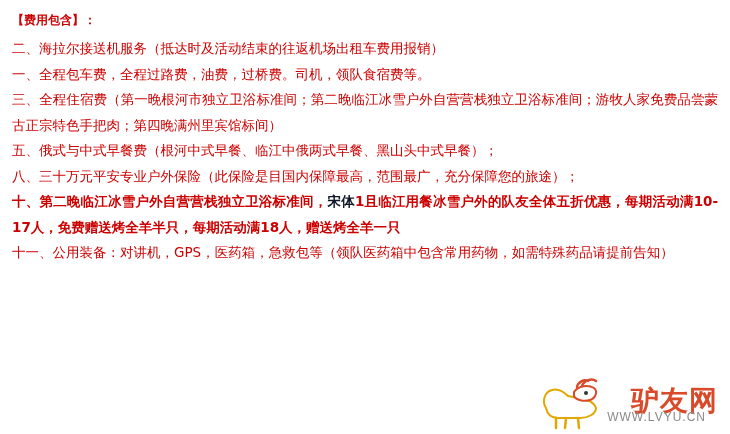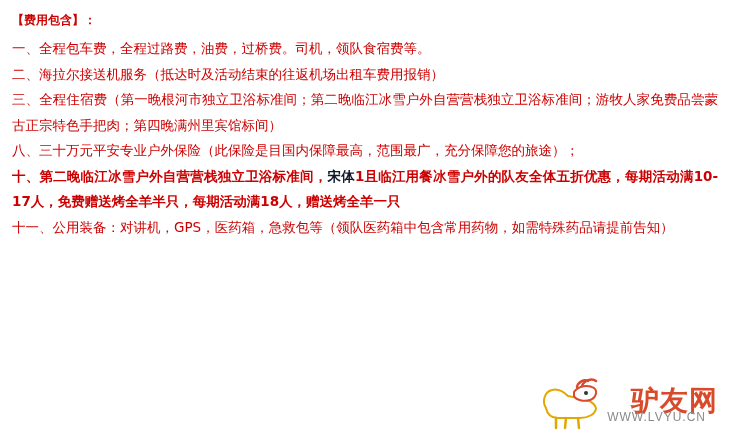--- a/index.html
+++ b/index.html
@@ -83,23 +83,24 @@
     height: 52px;
   }
 </style>
 </head>
 <body>
 
 <div class="page">
 
   <div class="doc-title">【费用包含】：</div>
 
+  <p class="line">二、海拉尔接送机服务（抵达时及活动结束的往返机场出租车费用报销）</p>
   <p class="line">一、全程包车费，全程过路费，油费，过桥费。司机，领队食宿费等。</p>
-  <p class="line">二、海拉尔接送机服务（抵达时及活动结束的往返机场出租车费用报销）</p>
   <p class="line">三、全程住宿费（第一晚根河市独立卫浴标准间；第二晚临江冰雪户外自营营栈独立卫浴标准间；游牧人家免费品尝蒙古正宗特色手把肉；第四晚满州里宾馆标间）</p>
+  <p class="line">五、俄式与中式早餐费（根河中式早餐、临江中俄两式早餐、黑山头中式早餐）；</p>
   <p class="line">八、三十万元平安专业户外保险（此保险是目国内保障最高，范围最广，充分保障您的旅途）；</p>
 
   <p class="line bold"><span>十、第二晚临江冰雪户外自营营栈独立卫浴标准间，</span><span class="emph-black">宋体</span><span>1且临江用餐冰雪户外的队友全体五折优惠，</span><span>每期活动满10-17人，免费赠送烤全羊半只，每期活动满18人，赠送烤全羊一只</span></p>
 
   <p class="line">十一、公用装备：对讲机，GPS，医药箱，急救包等（领队医药箱中包含常用药物，如需特殊药品请提前告知）</p>
 
   <div class="watermark">
     <svg class="wm-goat" viewBox="0 0 62 52">
       <path d="M8 30 C4 24, 6 14, 14 12 C20 10, 26 14, 30 18 L40 20 C48 20, 56 24, 58 30 C58 36, 50 40, 42 40 L20 40 C12 40, 9 35, 8 30 Z" fill="#ffffff" stroke="#e0a800" stroke-width="2"></path>
       <path d="M36 14 C40 8, 50 6, 56 10 C60 13, 58 20, 52 22 C46 24, 38 22, 36 18 Z" fill="#ffffff" stroke="#d94a2b" stroke-width="2"></path>

